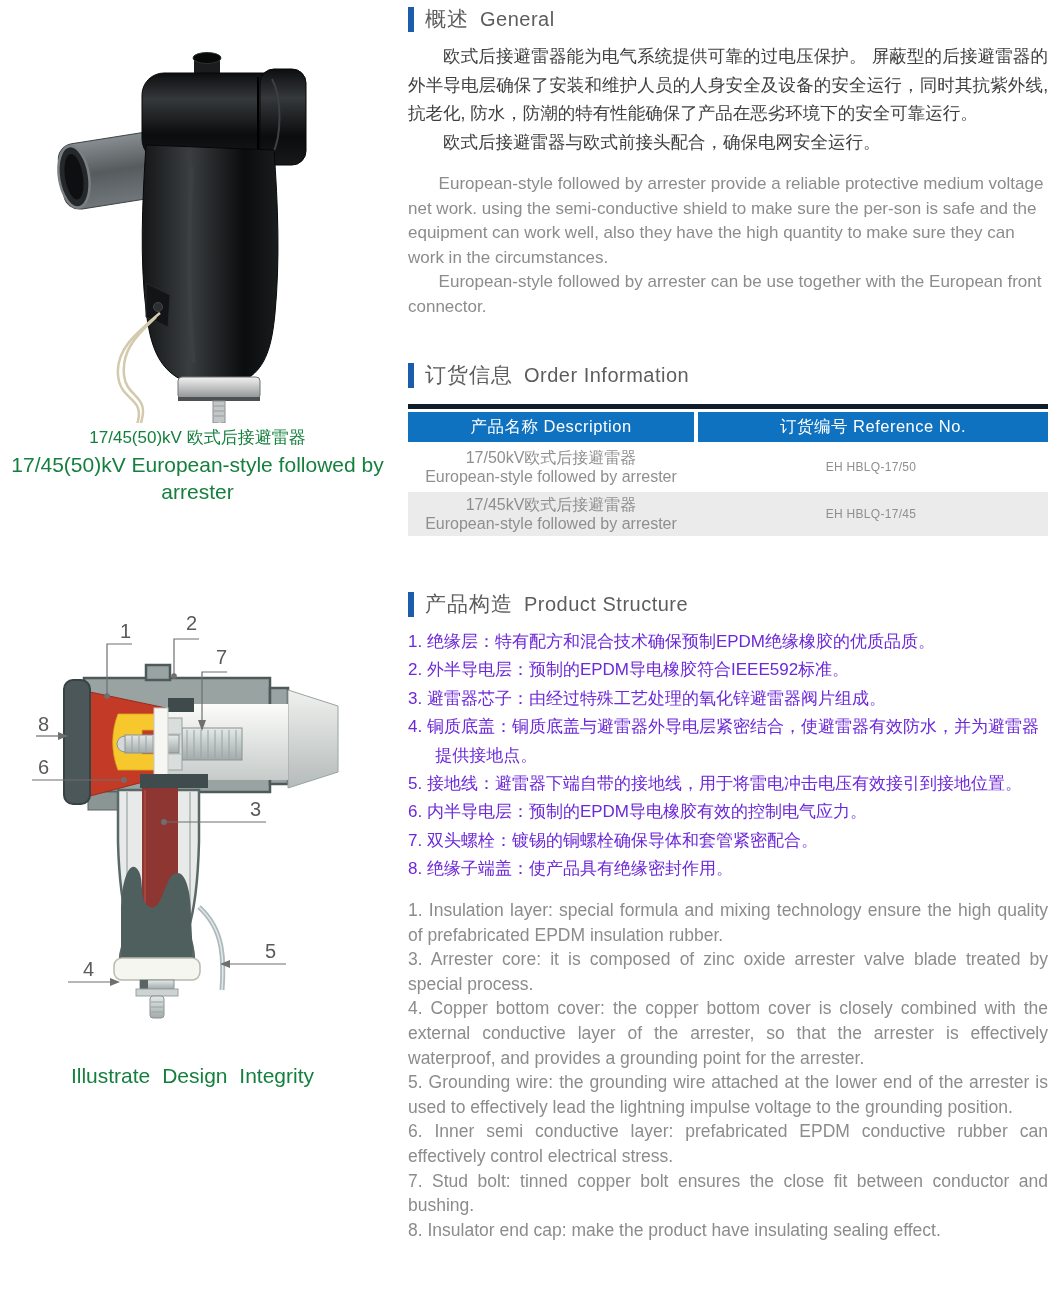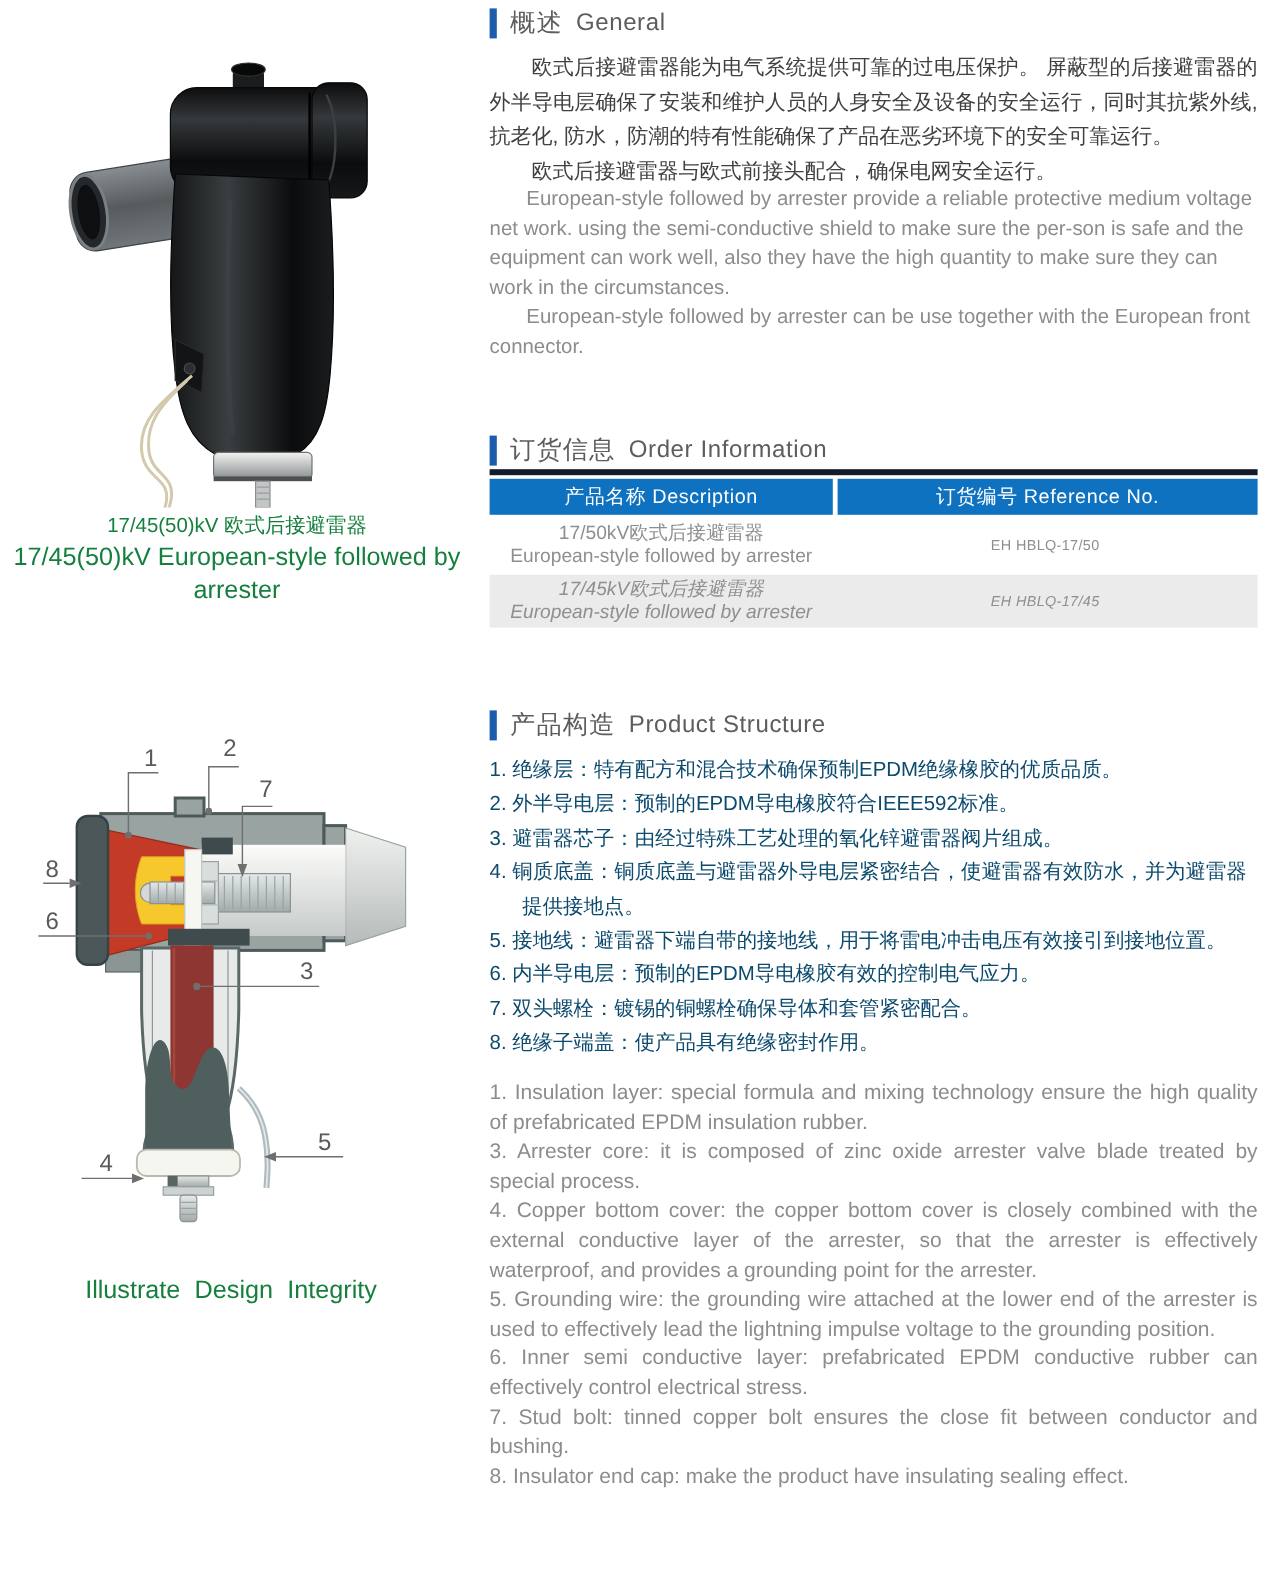--- a/index.html
+++ b/index.html
@@ -20,27 +20,27 @@
   .en-para{font-size:17px;color:#8c8c8c;line-height:24.5px;text-indent:1.8em;margin:0;}
 
   
   .tbl{width:640px;}
   .tbl-topbar{height:5px;background:#101b2c;margin-bottom:3px;}
   .tbl-head{display:flex;gap:4px;}
   .th{background:#0f72c0;color:#ffffff;height:30px;display:flex;align-items:center;justify-content:center;
       font-size:16.5px;letter-spacing:.5px;}
   .c1{width:286px;} .c2{flex:1;}
   .tr{display:flex;margin-top:3px;background:#ffffff;height:44px;}
-  .tr.alt{background:#ebebeb;font-style:italic;}
+  .tr.alt{background:#ebebeb;}
   .td{display:flex;flex-direction:column;align-items:center;justify-content:center;
       font-size:16px;line-height:19px;color:#8f8f8f;text-align:center;}
   .td.ref{font-size:12px;letter-spacing:.3px;}
 
   
-  .zh-list div{font-size:17px;color:#0c4a6e;line-height:28.4px;padding-left:1.6em;text-indent:-1.6em;}
+  .zh-list div{font-size:17px;color:#6d28d9;line-height:28.4px;padding-left:1.6em;text-indent:-1.6em;}
   .en-list div{font-size:17.5px;color:#8c8c8c;line-height:24.6px;text-align:justify;}
 
   
   .caption{text-align:center;color:#15803d;}
   .caption .l1{font-size:17px;line-height:27px;}
   .caption .l2{font-size:21px;line-height:27px;}
   .caption .sp{word-spacing:6px;}
 </style>
 </head>
 <body>
@@ -249,31 +249,31 @@
 
 <div class="abs sec-head" style="left:408px;top:5px;">
   <div class="sec-bar"></div>
   <span class="sec-zh">概述</span>
   <span class="sec-en">General</span>
 </div>
 <div class="abs" style="left:408px;top:42px;width:640px;">
   <p class="zh-para">欧式后接避雷器能为电气系统提供可靠的过电压保护。 屏蔽型的后接避雷器的外半导电层确保了安装和维护人员的人身安全及设备的安全运行，同时其抗紫外线, 抗老化, 防水，防潮的特有性能确保了产品在恶劣环境下的安全可靠运行。</p>
   <p class="zh-para">欧式后接避雷器与欧式前接头配合，确保电网安全运行。</p>
 </div>
-<div class="abs" style="left:408px;top:154px;width:640px;">
+<div class="abs" style="left:408px;top:172px;width:640px;">
   <p class="en-para">European-style followed by arrester provide a reliable protective medium voltage net work. using the semi-conductive shield to make sure the per-son is safe and the equipment can work well, also they have the high quantity to make sure they can work in the circumstances.</p>
   <p class="en-para">European-style followed by arrester can be use together with the European front connector.</p>
 </div>
 
 <div class="abs sec-head" style="left:408px;top:361px;">
   <div class="sec-bar"></div>
   <span class="sec-zh">订货信息</span>
   <span class="sec-en">Order Information</span>
 </div>
-<div class="abs tbl" style="left:408px;top:391px;">
+<div class="abs tbl" style="left:408px;top:404px;">
   <div class="tbl-topbar"></div>
   <div class="tbl-head">
     <div class="th c1">产品名称  Description</div>
     <div class="th c2">订货编号  Reference  No.</div>
   </div>
   <div class="tr">
     <div class="td c1">
       <div>17/50kV欧式后接避雷器</div>
       <div>European-style followed by arrester</div>
     </div>

